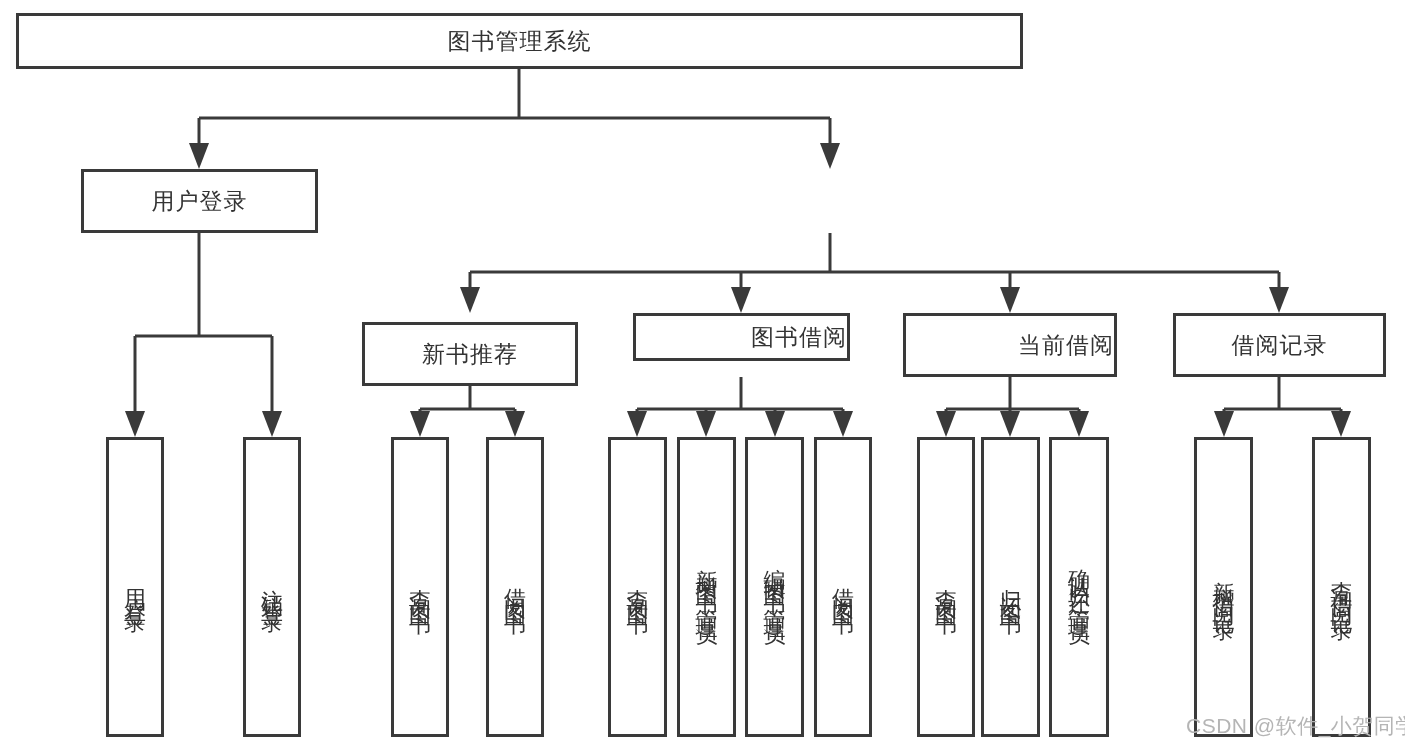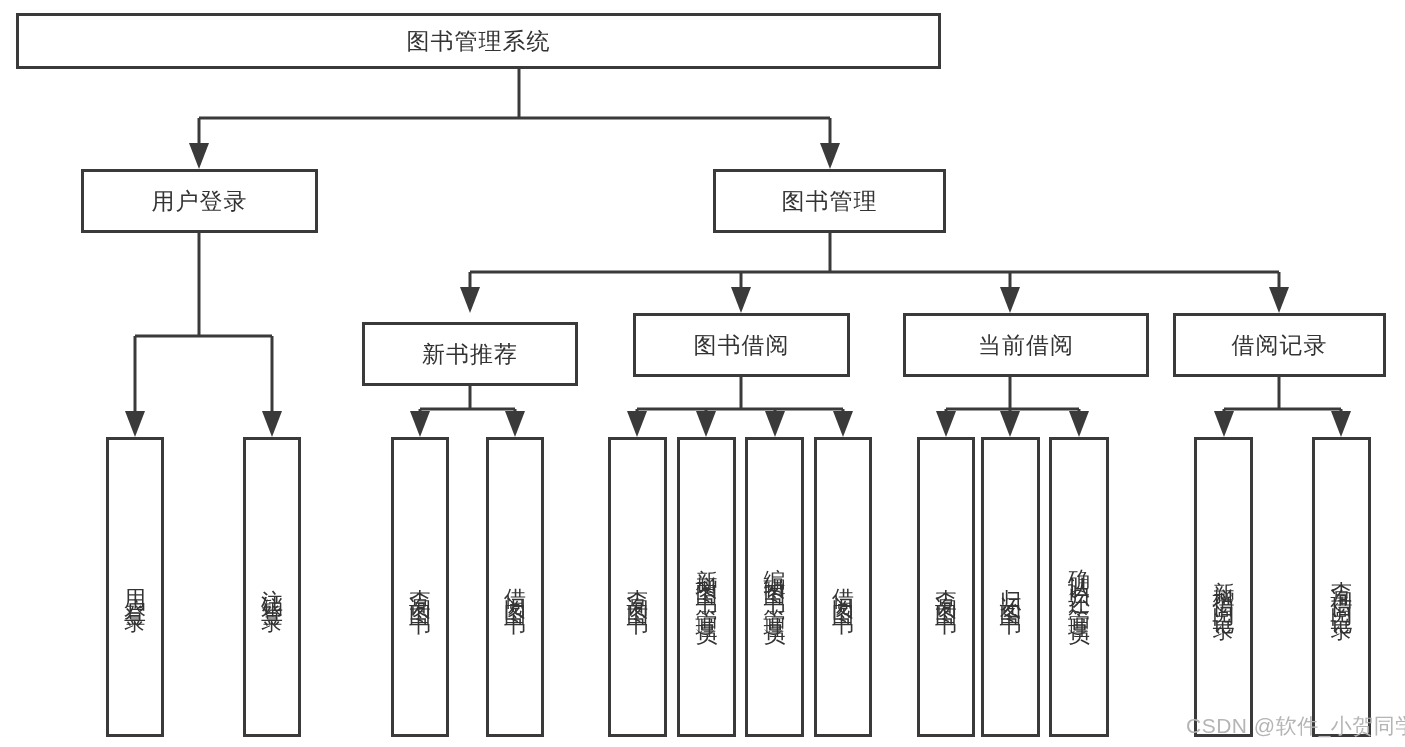--- a/index.html
+++ b/index.html
@@ -144,38 +144,35 @@
       <path d="M1224 409 H1341"></path>
       <path d="M1224 409 V413"></path>
       <path d="M1341 409 V413"></path>
     </g>
     <g fill="currentColor" stroke="none">
       <polygon points="1214,411 1234,411 1224,437"></polygon>
       <polygon points="1331,411 1351,411 1341,437"></polygon>
     </g>
   </svg>
 
-  <div class="box" style="left:16px; top:13px; width:925px; height:56px;">
+  <div class="box" style="left:16px; top:13px; width:1007px; height:56px;">
     <span class="hlabel">图书管理系统</span>
   </div>
 
   <div class="box" style="left:81px; top:169px; width:237px; height:64px;">
     <span class="hlabel">用户登录</span>
   </div>
-  <div class="box" style="left:713px; top:169px; width:233px; height:64px;">
-    <span class="hlabel">图书管理</span>
-  </div>
 
   <div class="box" style="left:362px; top:322px; width:216px; height:64px;">
     <span class="hlabel">新书推荐</span>
   </div>
-  <div class="box" style="left:633px; top:313px; width:217px; height:64px;">
+  <div class="box" style="left:633px; top:313px; width:217px; height:48px;justify-content:flex-end;">
     <span class="hlabel">图书借阅</span>
   </div>
-  <div class="box" style="left:903px; top:313px; width:246px; height:64px;">
+  <div class="box" style="left:903px; top:313px; width:214px; height:64px;justify-content:flex-end;">
     <span class="hlabel">当前借阅</span>
   </div>
   <div class="box" style="left:1173px; top:313px; width:213px; height:64px;">
     <span class="hlabel">借阅记录</span>
   </div>
 
   <div class="box leaf" style="left:106px; width:58px;">
     <span class="vtext">用户登录</span>
   </div>
   <div class="box leaf" style="left:243px; width:58px;">

